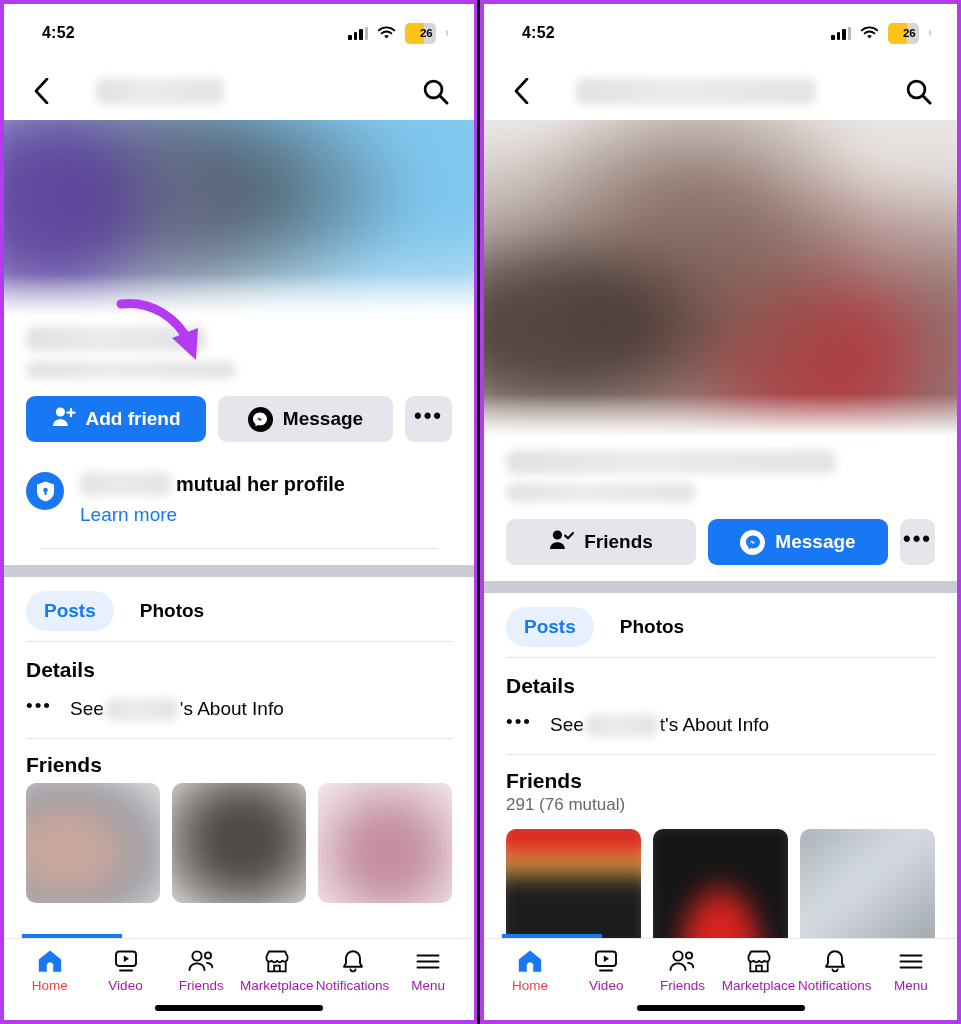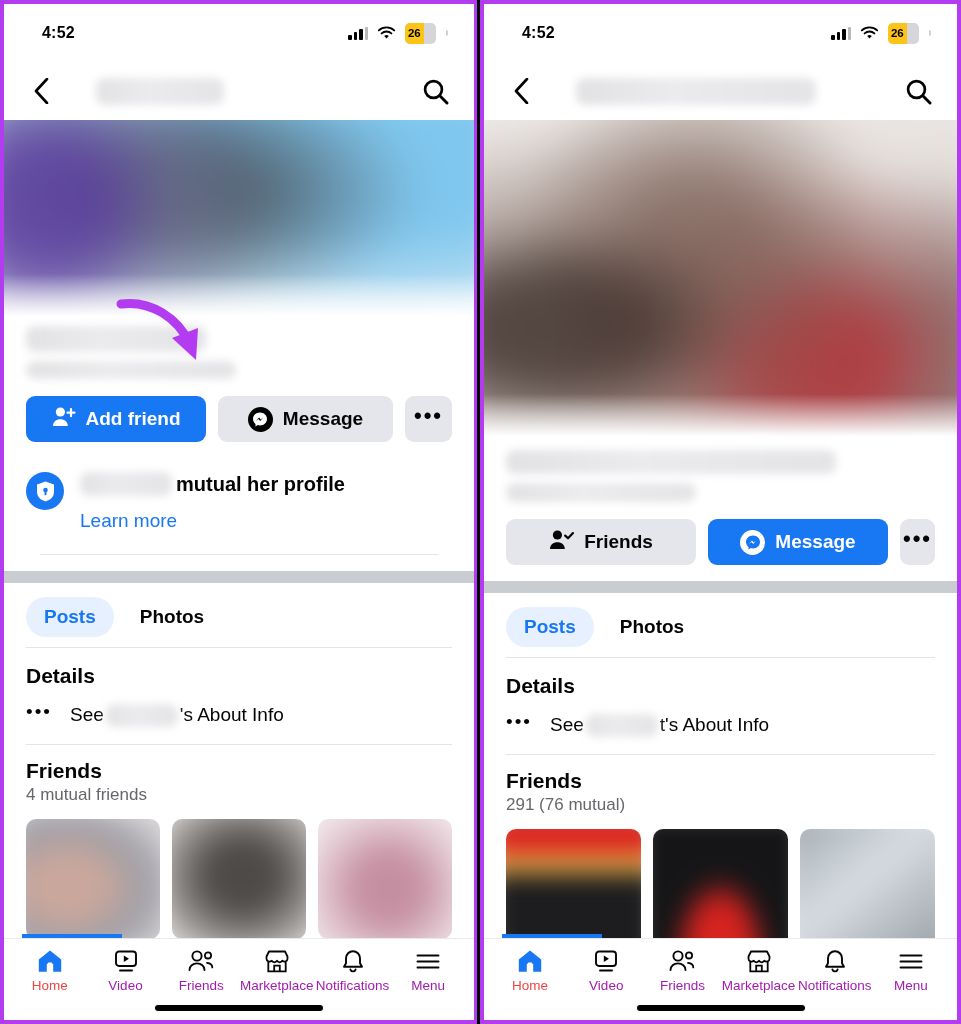--- a/index.html
+++ b/index.html
@@ -50,20 +50,21 @@
   .sig i:nth-child(3) { height: 11px; }
   .sig i:nth-child(4) { height: 13px; background: #b9b9bd; }
   .wifi svg { display: block; }
   .battery {
     position: relative;
     width: 31px; height: 21px;
     border-radius: 5px;
     background: #d6d6da;
     display: flex; align-items: center;
     overflow: hidden;
+    padding-left: 12px;
   }
   .battery .fill {
     position: absolute; left: 0; top: 0; bottom: 0;
     width: 19px; background: #fcc419;
   }
   .battery .lvl {
     position: relative;
     font-size: 11.5px; font-weight: 700; color: #000;
     padding-left: 3px; letter-spacing: -.2px;
     z-index: 2;
@@ -180,21 +181,21 @@
   .shield {
     width: 38px; height: 38px; border-radius: 50%;
     background: #1877f2;
     display: flex; align-items: center; justify-content: center;
     flex: 0 0 38px; margin-top: 2px;
   }
   .locked-text { padding-top: 2px; }
   .locked-row { display: flex; align-items: center; gap: 4px; }
   .locked-redact { width: 92px; height: 24px; }
   .locked-title { font-size: 20px; font-weight: 700; color: #050505; }
-  .learn { font-size: 19px; color: #1877f2; font-weight: 500; margin-top: 14px; display: block; }
+  .learn { font-size: 19px; color: #1877f2; font-weight: 500; margin-top: 8px; display: block; }
   .hr-soft { height: 1px; background: #e3e4e6; margin: 22px 36px 0; }
 
   
   .section-gap { height: 12px; background: #c9ccd1; margin-top: 16px; }
 
   
   .tabs { display: flex; align-items: flex-start; gap: 8px; padding: 14px 22px 10px; }
   .tab {
     font-size: 19px; font-weight: 600;
     padding: 9px 18px; border-radius: 20px;
@@ -366,21 +367,20 @@
         <span class="dots3">•••</span>
         <span class="detail-text">
           <span>See</span>
           <span class="redacted detail-redact"></span>
           <span>'s About Info</span>
         </span>
       </div>
       <div class="tab-rule"></div>
 
       <div class="friends-title">Friends</div>
-      <div class="friends-sub">4 mutual friends</div>
       <div class="thumbs">
         <div class="thumb t1">
             <div class="im"></div>
           </div>
         <div class="thumb t2">
             <div class="im"></div>
           </div>
         <div class="thumb t3">
             <div class="im"></div>
           </div>

